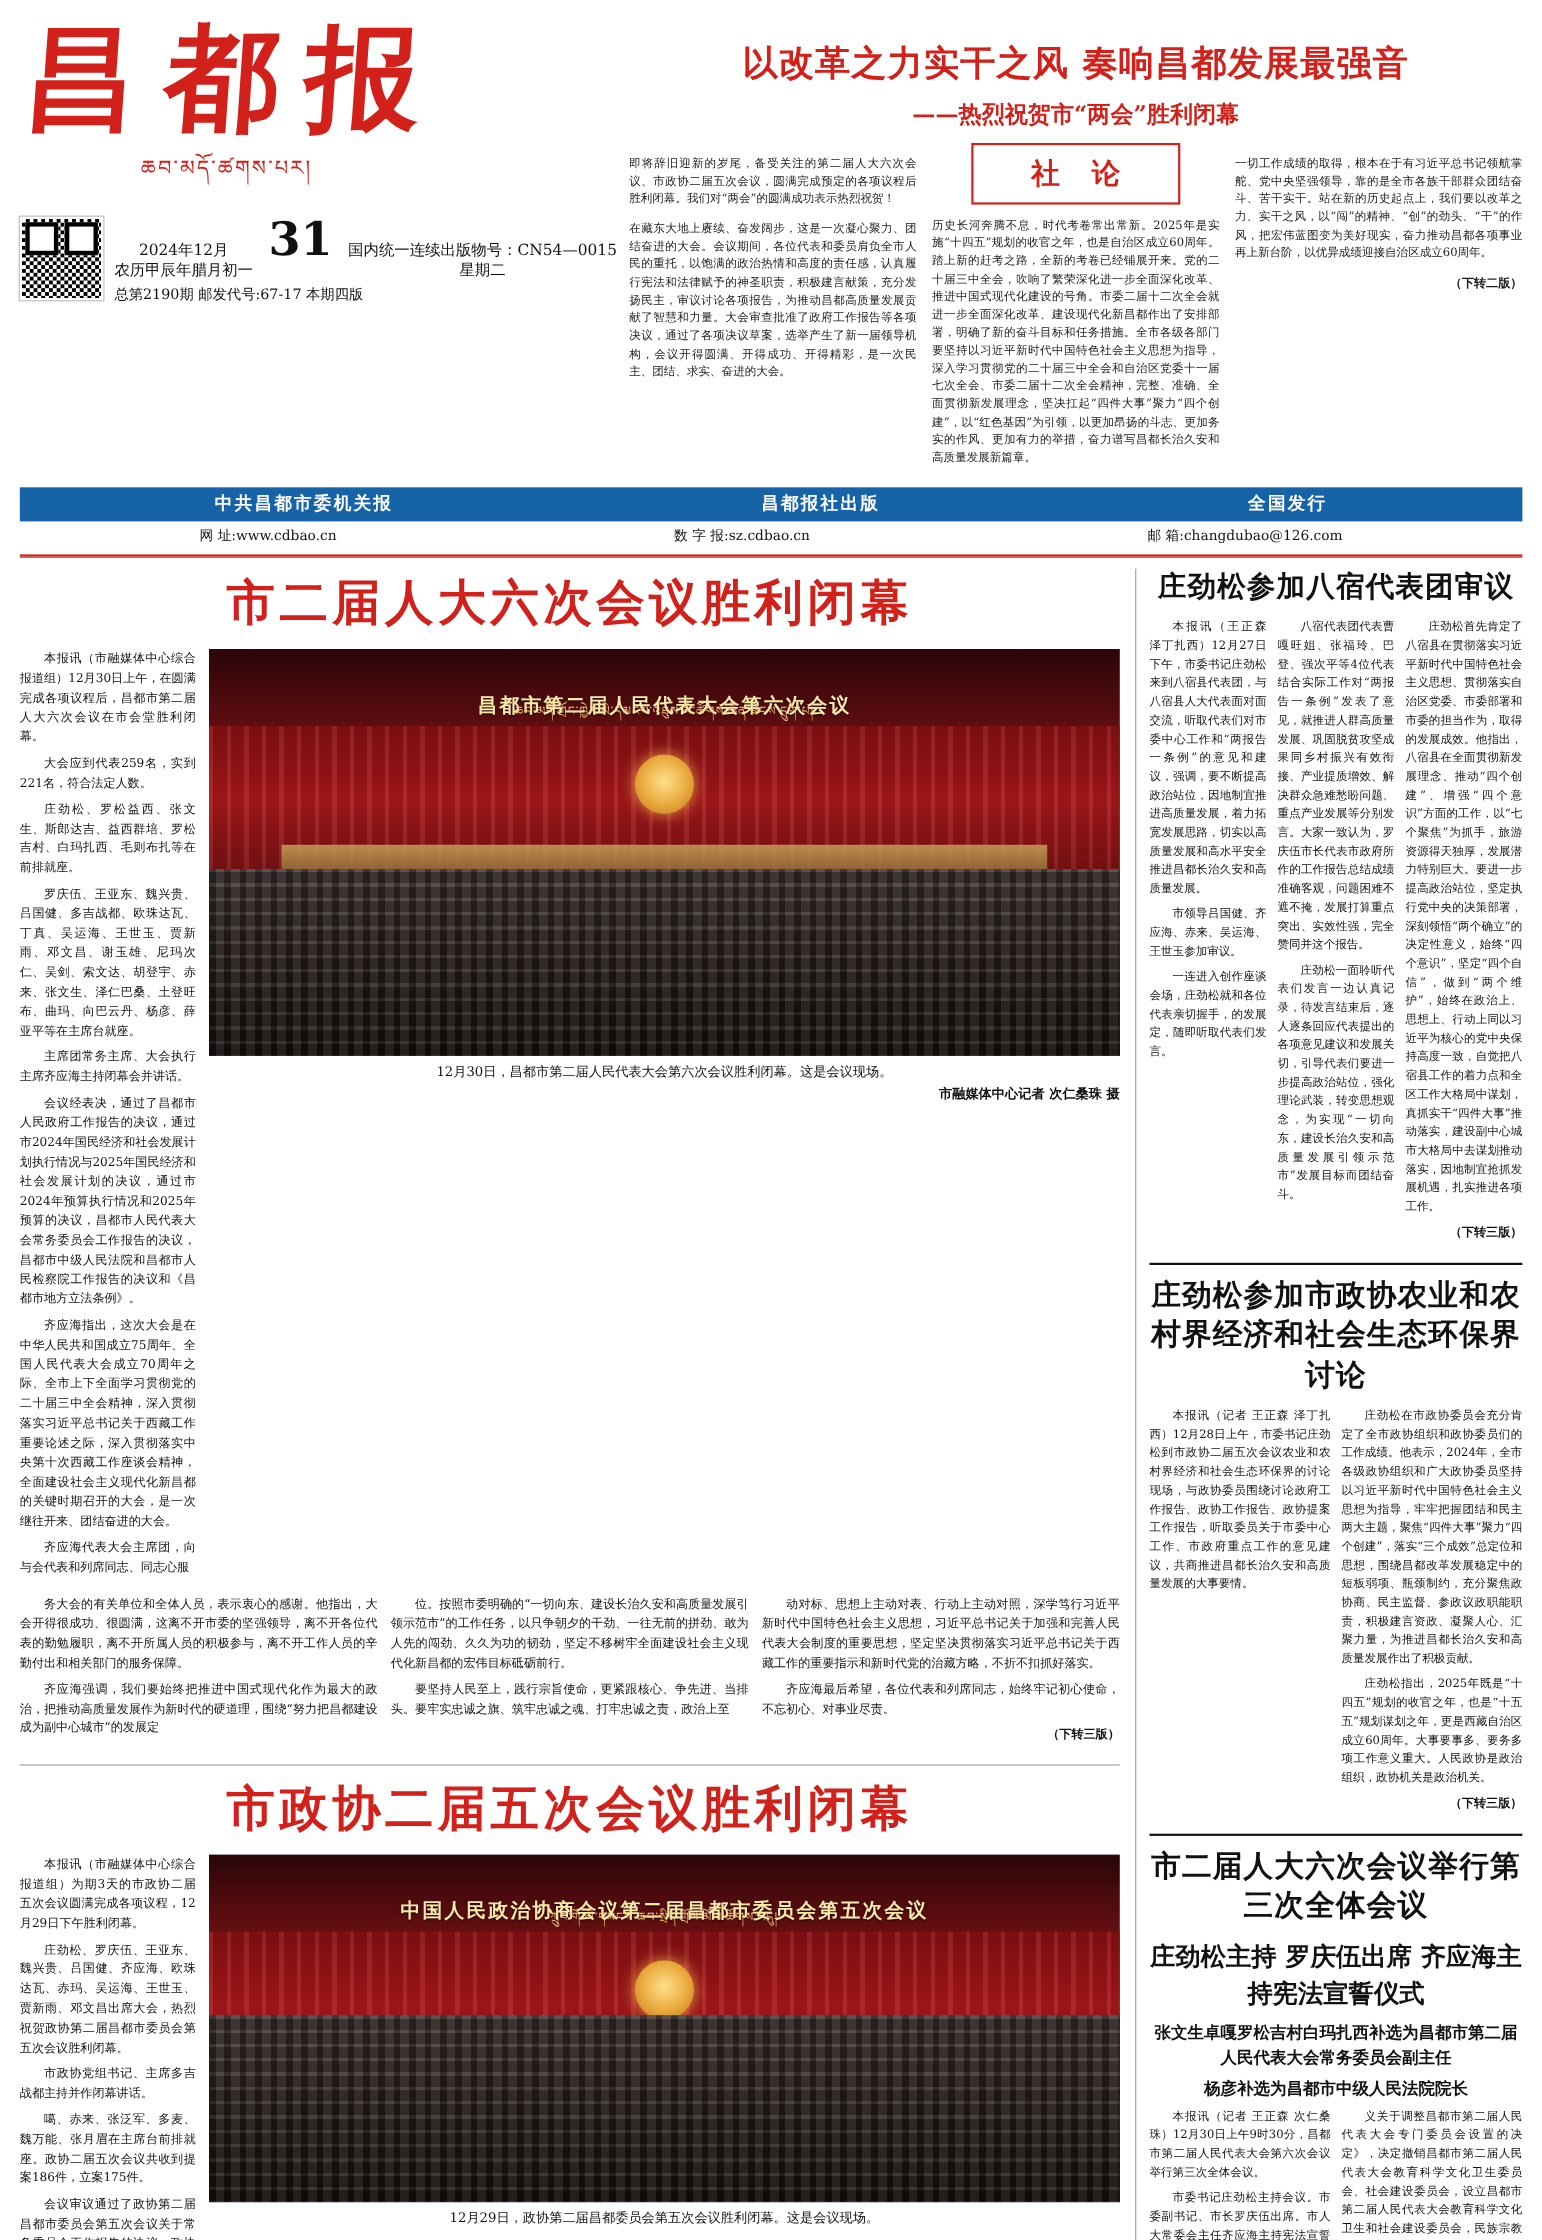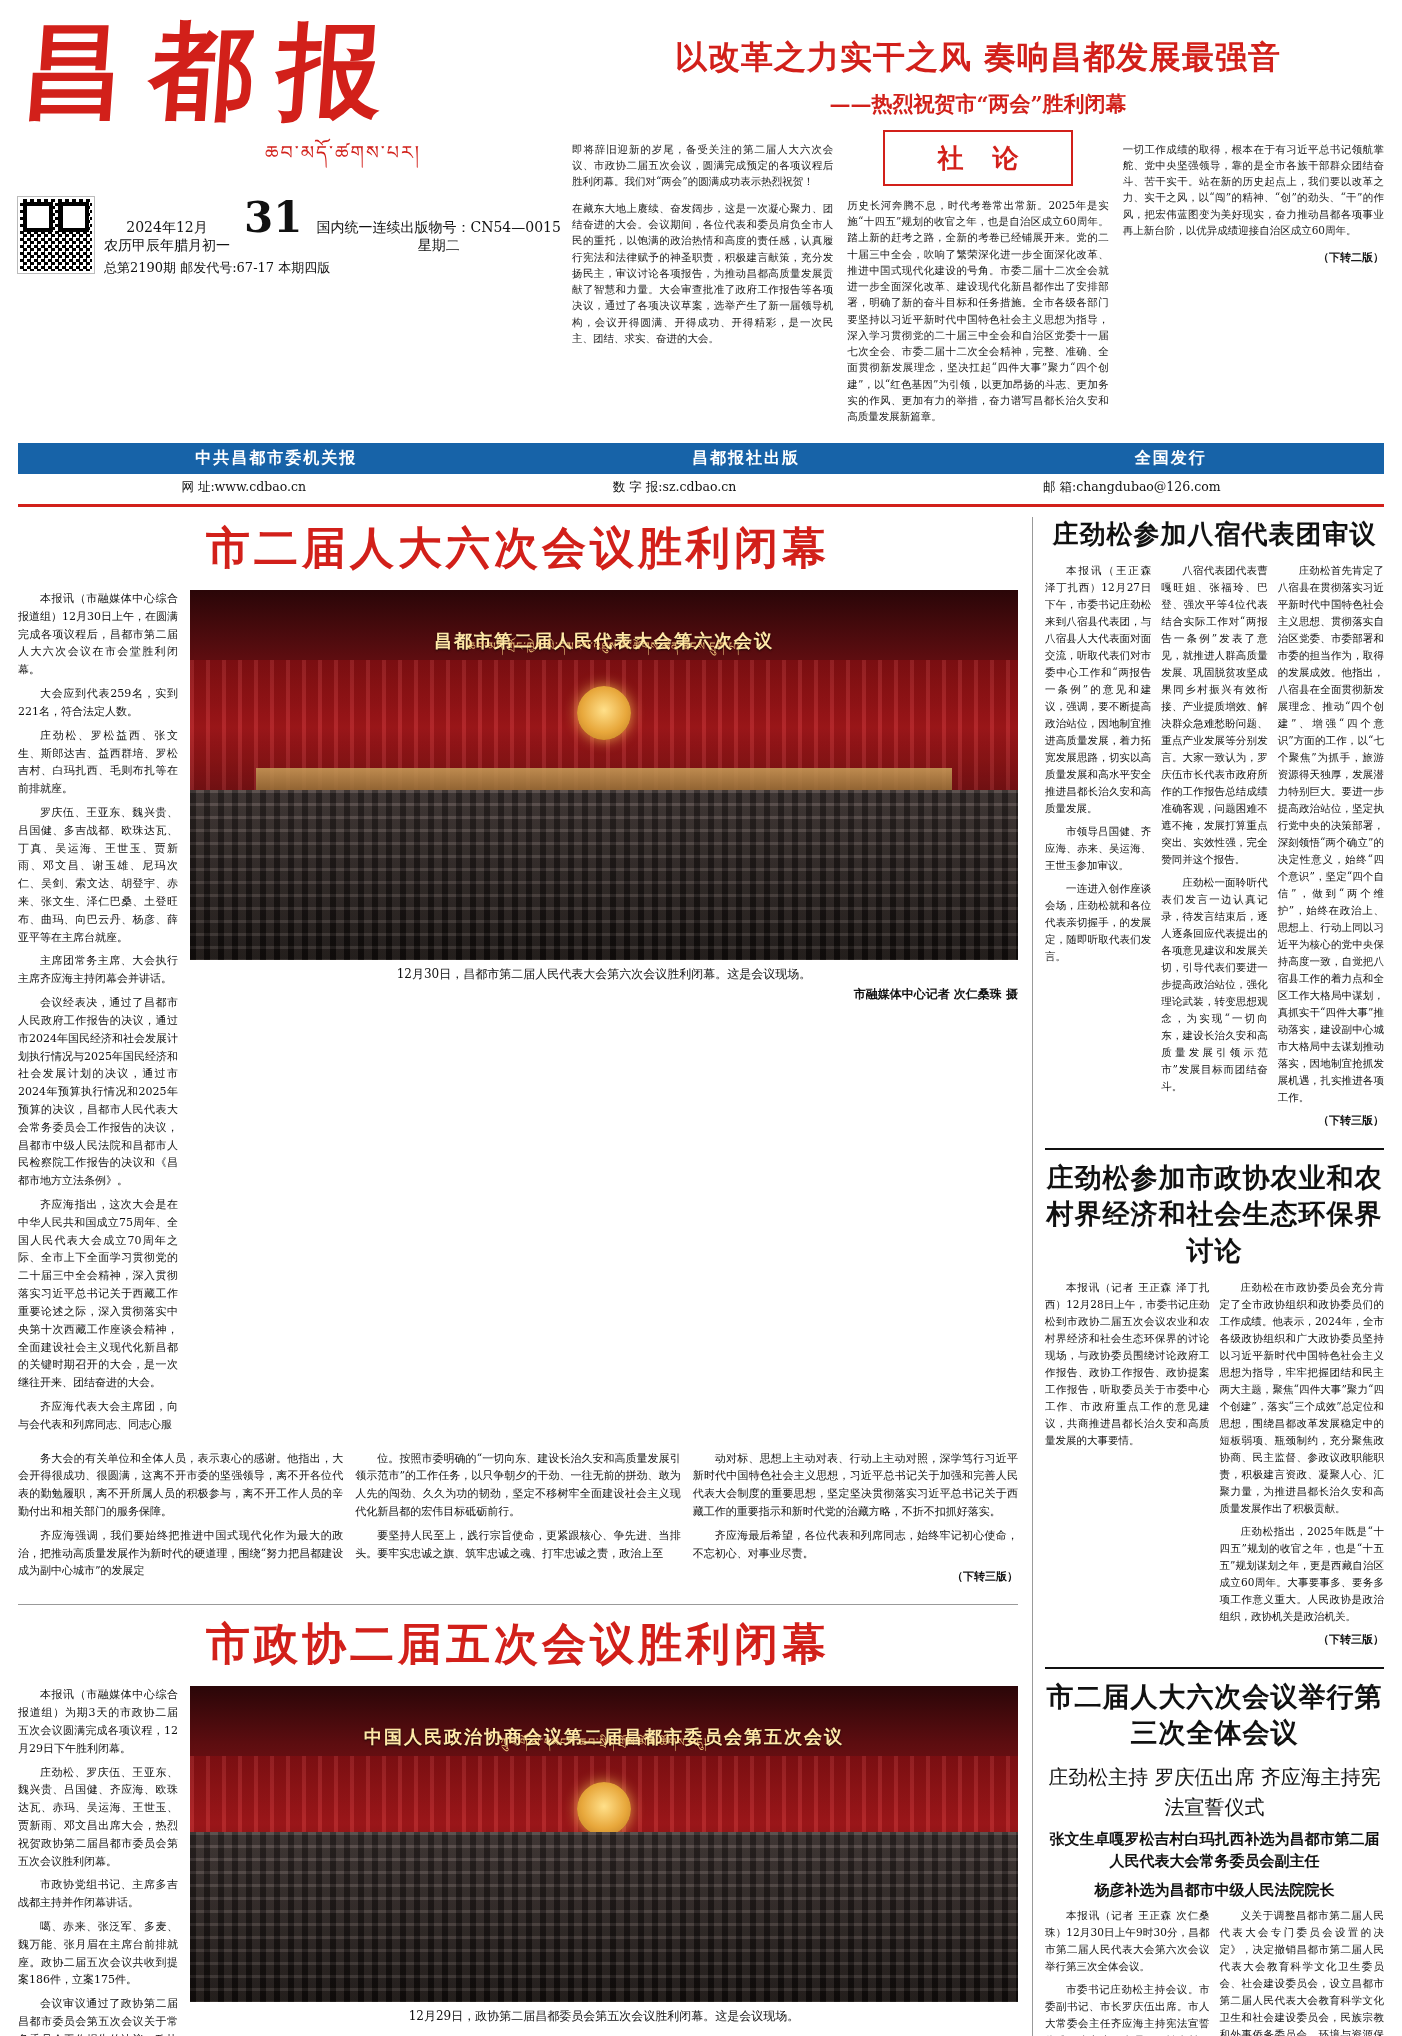--- a/index.html
+++ b/index.html
@@ -38,21 +38,20 @@
     margin: 2px 0 0 4px;
     white-space: nowrap;
     transform: skewX(-4deg);
   }
   .tibetan-line {
     margin: 6px 0 0 110px;
     font-size: 19px;
     color: #d2201a;
     letter-spacing: 2px;
     font-family: "DejaVu Sans", sans-serif;
-    text-align: center;
   }
   .mast-left-bottom {
     display: flex;
     align-items: flex-start;
     margin-top: 12px;
     gap: 10px;
     text-align: center;
   }
   .qr {
     width: 76px;
@@ -299,22 +298,22 @@
     font-size: 26px;
     font-weight: bold;
     text-align: center;
     line-height: 1.35;
     letter-spacing: 1px;
     margin: 0 0 10px 0;
   }
   .r-title.big { font-size: 27px; }
   .r-sub {
     font-family: "DejaVu Serif", "Liberation Serif", serif;
-    font-size: 20px;
-    font-weight: normal;
+    font-size: 23px;
+    font-weight: bold;
     text-align: center;
     line-height: 1.5;
     margin: 6px 0;
   }
   .r-sub2 {
     font-family: "DejaVu Serif", "Liberation Serif", serif;
     font-size: 15px;
     font-weight: bold;
     text-align: center;
     line-height: 1.5;

